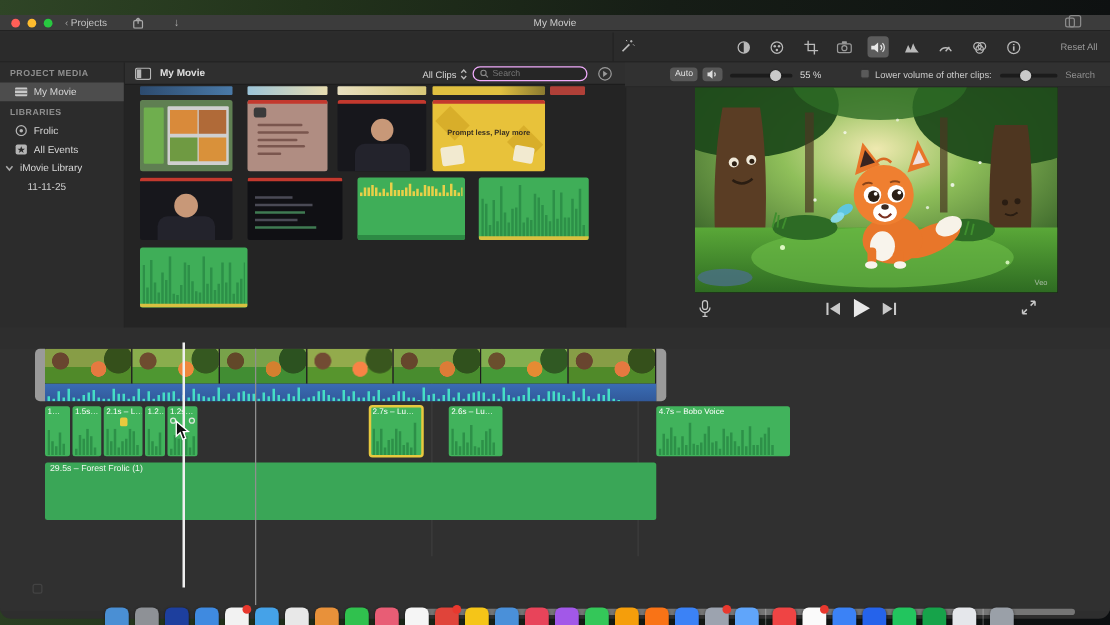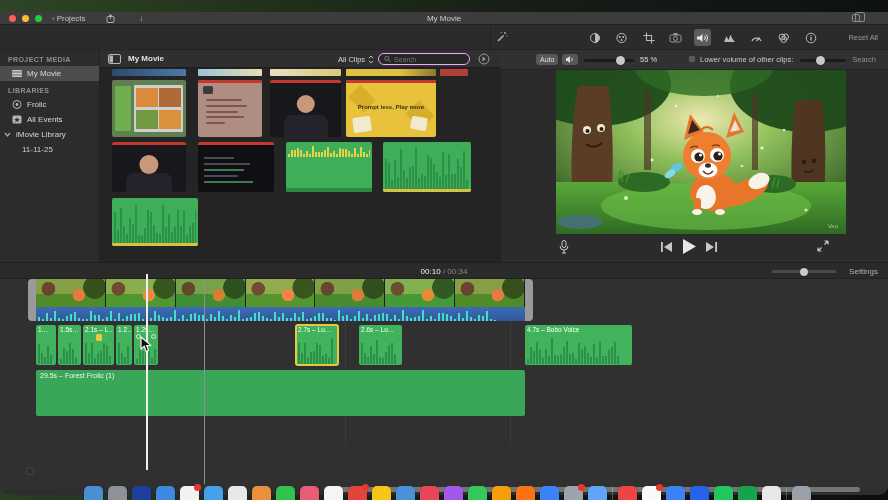--- a/index.html
+++ b/index.html
@@ -553,27 +553,20 @@
             </svg>
         </span>
         <span class="tbtn" style="left:316px">
           <svg width="12" height="12" viewBox="0 0 12 12">
               <path d="M7.5 4.5 L11 1 M11 1 h-3.5 M11 1 v3.5 M4.5 7.5 L1 11 M1 11 h3.5 M1 11 v-3.5" fill="none" stroke="#c8c8c8" stroke-width="1.2"></path>
             </svg>
         </span>
       </div>
     </div>
 
-    <div id="tl-header">
-      <span id="timecode"><span class="cur">00:10</span> <span>/</span> <span>00:34</span></span>
-      <span id="zoom-slider" class="slider">
-          <span class="knob"></span>
-        </span>
-      <span id="settings-btn">Settings</span>
-    </div>
 
     <div id="tl-body">
       <div class="gridline" style="left:345px"></div>
       <div class="gridline" style="left:510px"></div>
       <div id="trim-l" class="trim-handle"></div>
       <div id="trim-r" class="trim-handle"></div>
       <div id="filmstrip">
           <div class="frame" style="filter: hue-rotate(-6deg) brightness(0.95);"></div>
           <div class="frame" style="filter: hue-rotate(0deg) brightness(1.03);"></div>
           <div class="frame" style="filter: hue-rotate(6deg) brightness(0.95);"></div>

